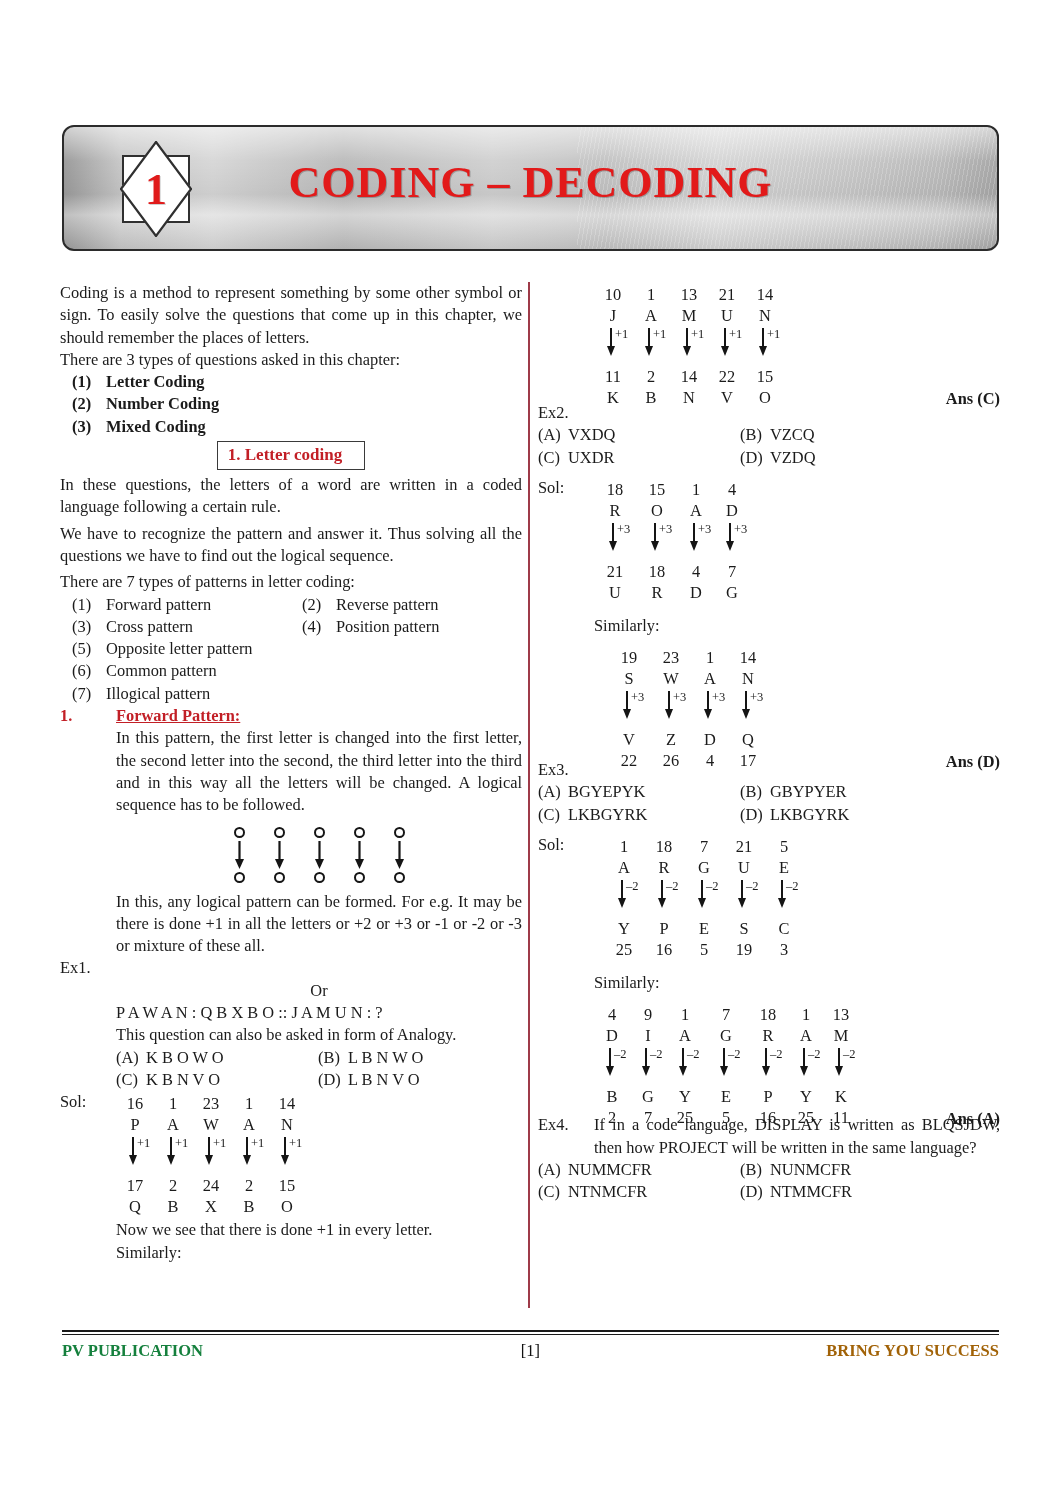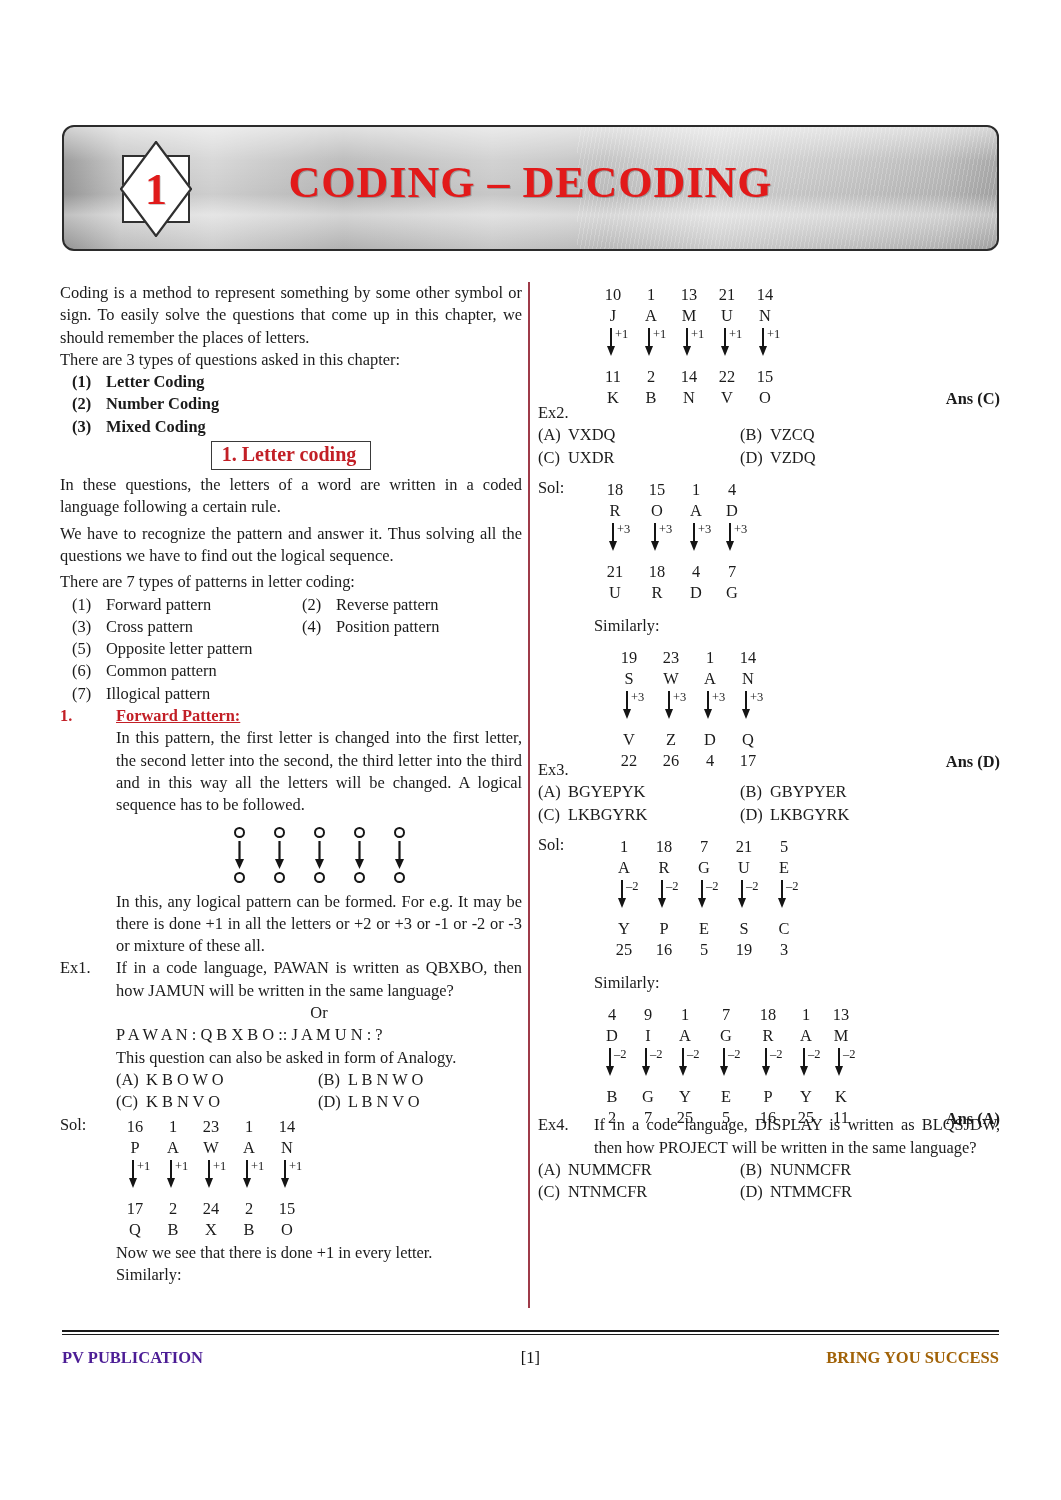--- a/index.html
+++ b/index.html
@@ -154,25 +154,25 @@
   .plist { padding-left: 12px; }
   .plist .li { display: flex; }
   .plist .li .n { width: 34px; flex: 0 0 auto; }
   .plist .li .t { width: 196px; flex: 0 0 auto; }
   .plist .li .n2 { width: 34px; flex: 0 0 auto; }
 
   
   #letter-coding-box {
     display: inline-block;
     border: 1.6px solid #3a3a3a;
-    padding: 1px 14px 3px 10px;
+    padding: 1px 22px 3px 10px;
     margin: 3px 0 4px 0;
     color: #c21f26;
     font-weight: bold;
-    font-size: 20px;
+    font-size: 17px;
     line-height: 23px;
     background: #fff;
   }
   .center-box { text-align: center; }
 
   
   .opts { padding-left: 0px; }
   .opts .orow { display: flex; }
   .opts .orow .oa { width: 202px; flex: 0 0 auto; display: flex; }
   .opts .orow .ob { flex: 1 1 auto; display: flex; }
@@ -261,21 +261,21 @@
     border-top: 2.5px solid #1a1a1a;
     border-bottom: 1.2px solid #1a1a1a;
     height: 2px;
     margin-bottom: 6px;
   }
   #footer-row {
     display: flex;
     align-items: baseline;
     font-size: 16.5px;
   }
-  #footer-left  { flex: 0 0 33%; color: #4c1d95; font-weight: bold; font-family: "Liberation Serif", serif; margin-top: 7px; }
+  #footer-left  { flex: 0 0 33%; color: #15803d; font-weight: bold; font-family: "Liberation Serif", serif; }
   #footer-center{ flex: 0 0 34%; text-align: center; color: #111; }
   #footer-right { flex: 0 0 33%; text-align: right; color: #a16207; font-weight: bold; font-family: "Liberation Serif", serif; }
 </style>
 </head>
 <body>
 
 <div id="header-banner">
   <div id="chapter-badge">
     <div class="sq"></div>
     <div class="dia"></div>
@@ -395,21 +395,20 @@
           </svg>
           <div class="fp-circle"></div>
         </div>
       </div>
 
       <p class="para">In this, any logical pattern can be formed. For e.g. It may be there is done +1 in all the letters or +2 or +3 or -1 or -2 or -3 or mixture of these all.</p>
     </div>
 
     <div class="row">
       <span class="lbl">Ex1.</span>
-      <span class="bdy para">If in a code language, PAWAN is written as QBXBO, then how JAMUN will be written in the same language?</span>
     </div>
     <div class="ind">
       <p style="text-align:center">Or</p>
       <p class="para nojust">P A W A N : Q B X B O :: J A M U N : ?</p>
       <p class="para nojust">This question can also be asked in form of Analogy.</p>
       <div class="opts">
         <div class="orow">
           <span class="oa">
             <span class="k">(A)</span>
             <span>K B O W O</span>

